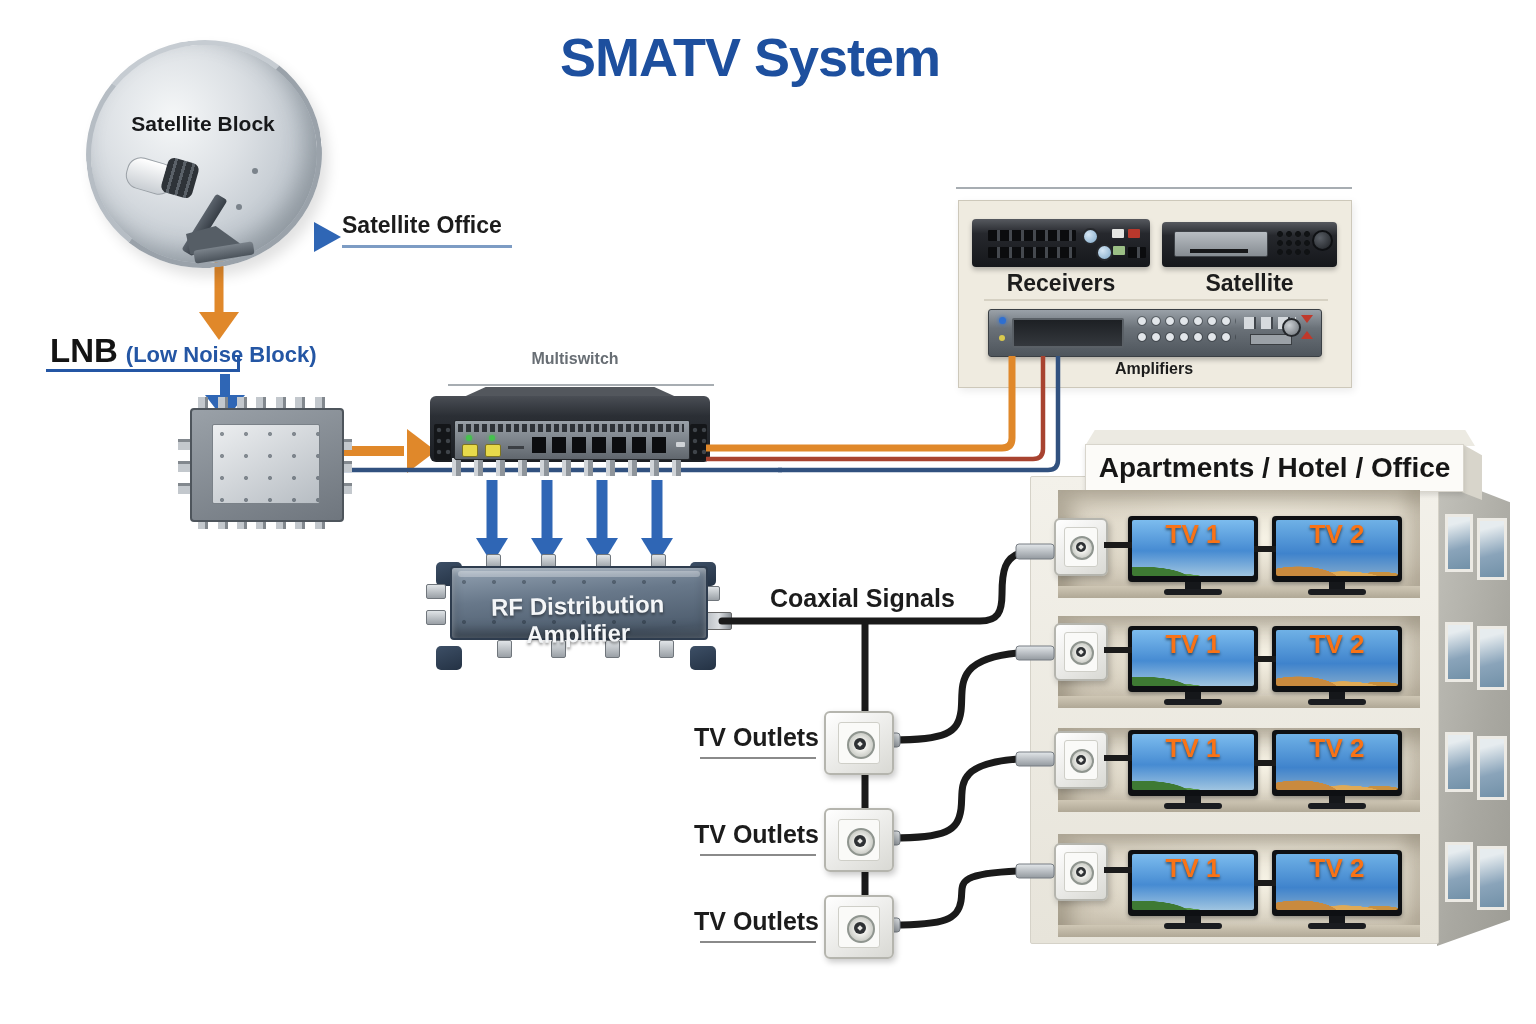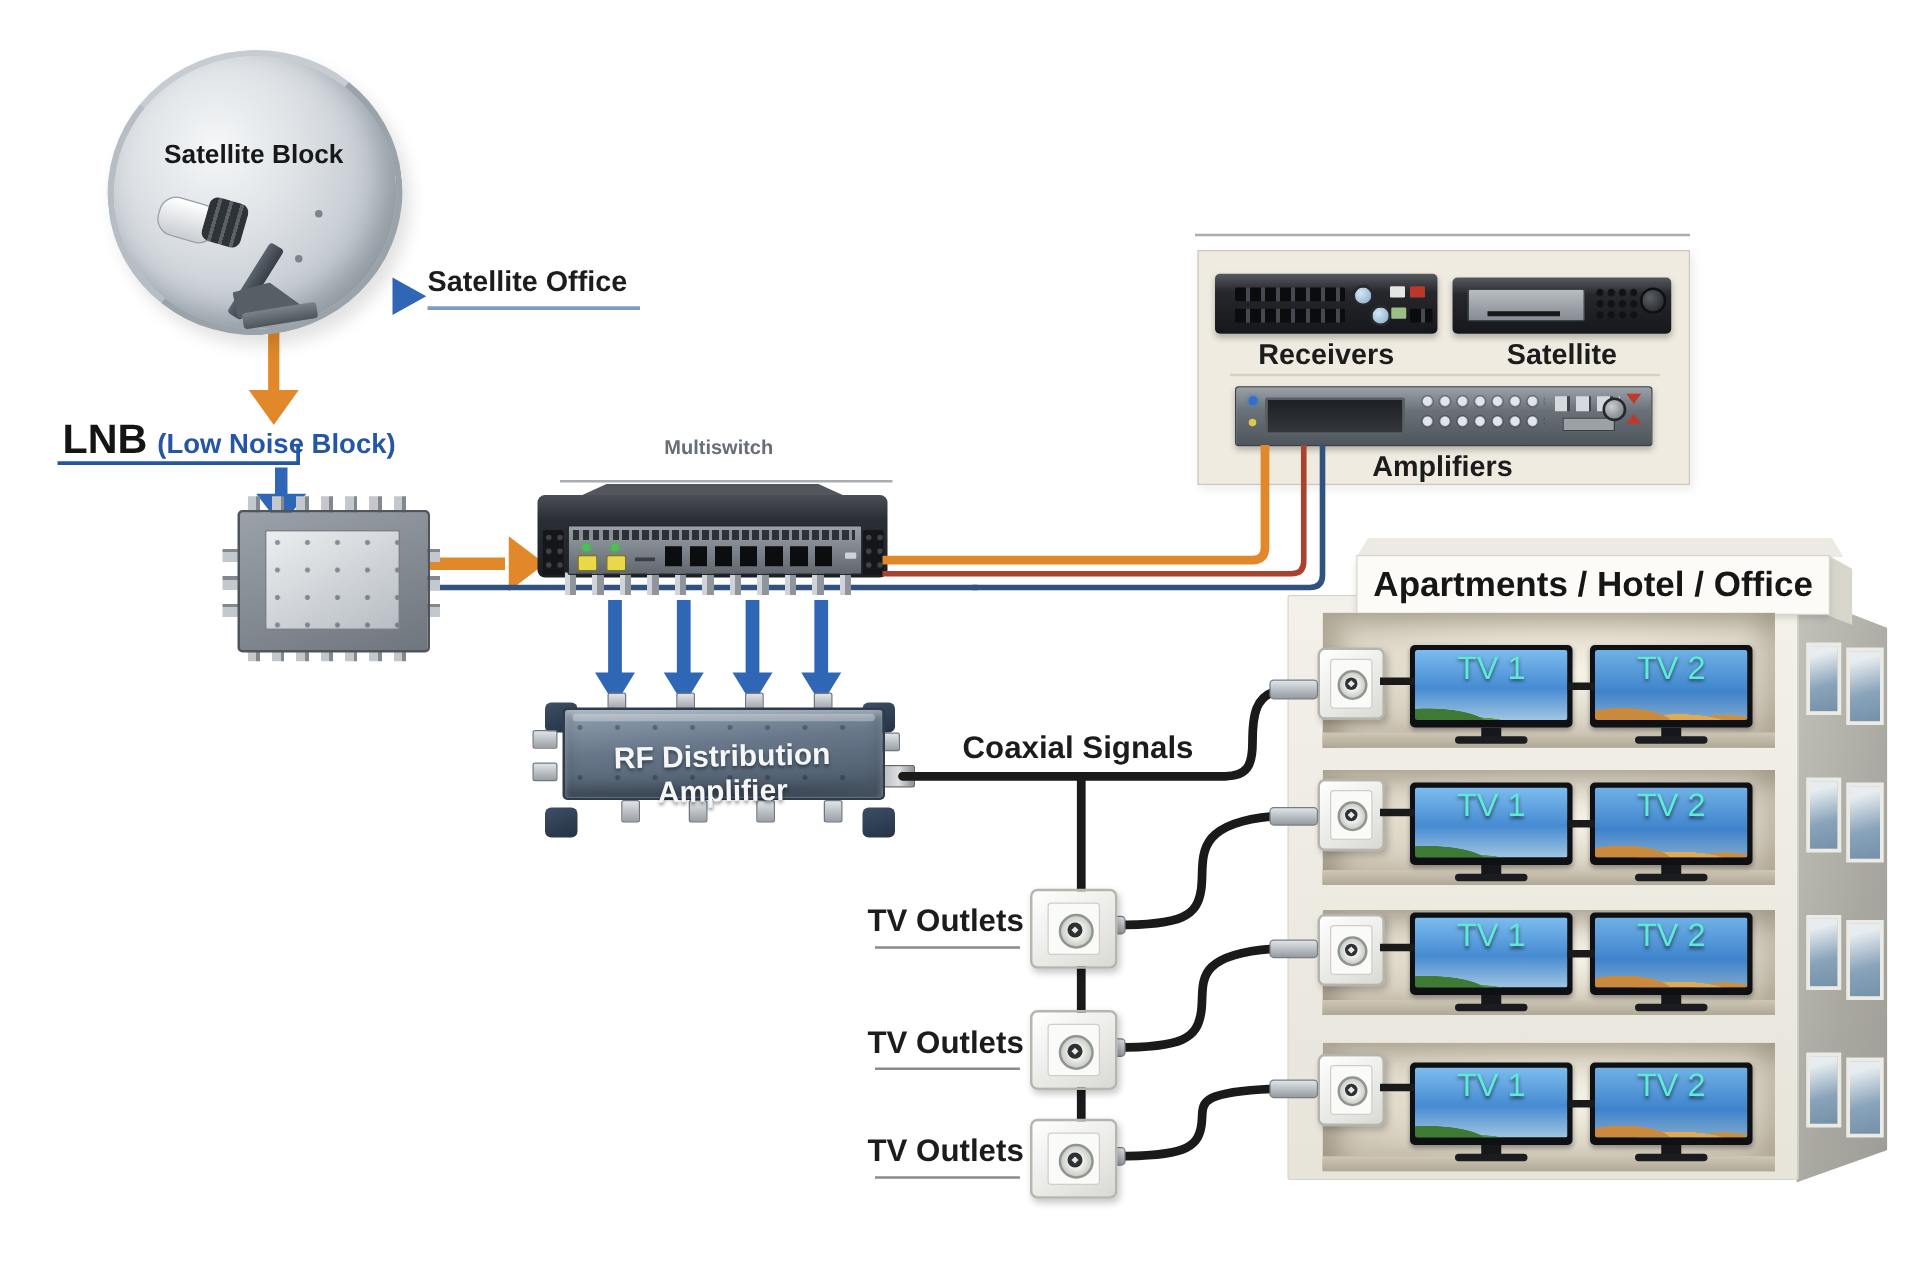--- a/index.html
+++ b/index.html
@@ -151,21 +151,21 @@
   .tv{width:130px;height:66px;background:#0e1013;border-radius:4px;z-index:3;box-shadow:0 2px 4px rgba(0,0,0,.35);}
   .tv-screen{position:absolute;left:4px;top:4px;right:4px;bottom:6px;border-radius:2px;overflow:hidden;}
   .scr1{background:radial-gradient(130% 80% at 8% 108%, #3e7a33 0 30%, rgba(62,122,51,0) 31%),
               radial-gradient(110% 60% at 38% 112%, #58994a 0 26%, rgba(88,153,74,0) 27%),
               radial-gradient(90% 40% at 75% 112%, #b9c9d8 0 22%, rgba(185,201,216,0) 23%),
               linear-gradient(180deg,#7cbcee 0%,#468bd2 55%,#9fc4e0 100%);}
   .scr2{background:radial-gradient(60% 45% at 18% 108%, #c98a3e 0 55%, rgba(201,138,62,0) 56%),
               radial-gradient(70% 40% at 55% 112%, #e0aa55 0 50%, rgba(224,170,85,0) 51%),
               radial-gradient(55% 38% at 85% 110%, #c9913f 0 45%, rgba(201,145,63,0) 46%),
               linear-gradient(180deg,#6fb1e6 0%,#3f83cc 60%,#7fa8cc 100%);}
-  .tv-label{position:absolute;left:0;right:0;top:3px;text-align:center;font-size:26px;font-weight:400;color:#5eead4;
+  .tv-label{position:absolute;left:0;right:0;top:3px;text-align:center;font-size:26px;font-weight:700;color:#f97316;
             text-shadow:0 2px 3px rgba(0,0,0,.55);}
   .tv-neck{position:absolute;left:50%;bottom:-8px;transform:translateX(-50%);width:16px;height:8px;background:#15171a;}
   .tv-base{position:absolute;left:50%;bottom:-13px;transform:translateX(-50%);width:58px;height:6px;border-radius:3px;background:#1a1c20;}
 </style>
 </head>
 <body>
 
 <div id="canvas">
 
   <svg id="svg-lines" class="overlay" viewBox="0 0 1536 1024">
@@ -197,20 +197,21 @@
       <polygon points="492,564 476,538 508,538" fill="#2f66b5"></polygon>
       <line x1="547" y1="480" x2="547" y2="540" stroke="#2f66b5" stroke-width="11"></line>
       <polygon points="547,564 531,538 563,538" fill="#2f66b5"></polygon>
       <line x1="602" y1="480" x2="602" y2="540" stroke="#2f66b5" stroke-width="11"></line>
       <polygon points="602,564 586,538 618,538" fill="#2f66b5"></polygon>
       <line x1="657" y1="480" x2="657" y2="540" stroke="#2f66b5" stroke-width="11"></line>
       <polygon points="657,564 641,538 673,538" fill="#2f66b5"></polygon>
     </g>
   </svg>
 
+  <div class="abs page-title">SMATV System</div>
 
   <div class="abs dish"></div>
   <div class="abs screw" style="left:252px;top:168px;"></div>
   <div class="abs screw" style="left:236px;top:204px;"></div>
   <div class="abs dish-label">Satellite Block</div>
   <div class="abs dish-arm"></div>
   <div class="abs dish-bracket"></div>
   <div class="abs dish-foot"></div>
   <div class="abs feedhorn"></div>
   <div class="abs feedrings"></div>
@@ -273,21 +274,21 @@
   <div class="abs dotled" style="left:999px;top:317px;width:7px;height:7px;background:#2f6fd0;box-shadow:0 0 4px #2f6fd0;"></div>
   <div class="abs dotled" style="left:999px;top:335px;width:6px;height:6px;background:#d9c94e;"></div>
   <div class="abs amp-slot"></div>
   <div class="abs amp-ovals" style="left:1136px;top:316px;"></div>
   <div class="abs amp-ovals" style="left:1136px;top:332px;"></div>
   <div class="abs amp-squares"></div>
   <div class="abs amp-minidisp"></div>
   <div class="abs amp-knob"></div>
   <div class="abs tri tri-down" style="left:1301px;top:315px;"></div>
   <div class="abs tri tri-up" style="left:1301px;top:331px;"></div>
-  <div class="abs lbl-dark" style="left:988px;top:360px;width:332px;text-align:center;font-size:23px;">Amplifiers</div>
+  <div class="abs lbl-dark" style="left:988px;top:360px;width:332px;text-align:center;font-size:16px;">Amplifiers</div>
 
   <div class="abs rf-clamp" style="left:436px;top:562px;"></div>
   <div class="abs rf-clamp" style="left:690px;top:562px;"></div>
   <div class="abs rf-clamp" style="left:436px;top:646px;"></div>
   <div class="abs rf-clamp" style="left:690px;top:646px;"></div>
   <div class="abs rf-conn" style="left:486px;top:554px;"></div>
   <div class="abs rf-conn" style="left:541px;top:554px;"></div>
   <div class="abs rf-conn" style="left:596px;top:554px;"></div>
   <div class="abs rf-conn" style="left:651px;top:554px;"></div>
   <div class="abs rf-conn" style="left:497px;top:640px;height:16px;"></div>

